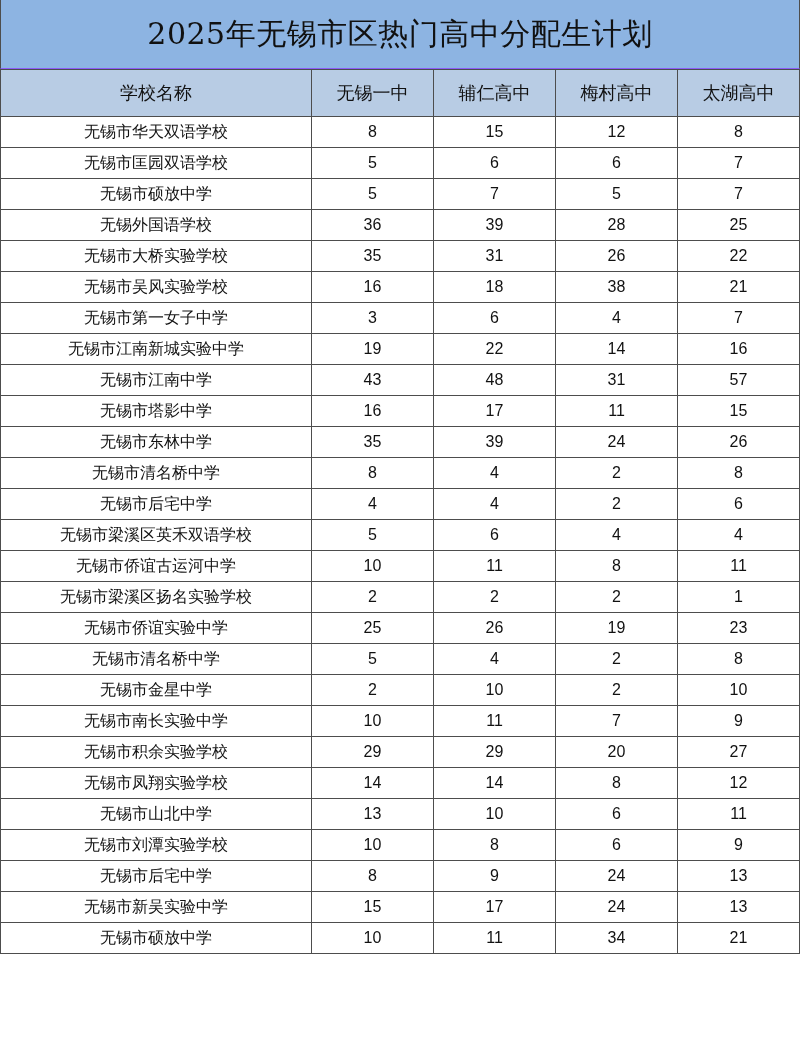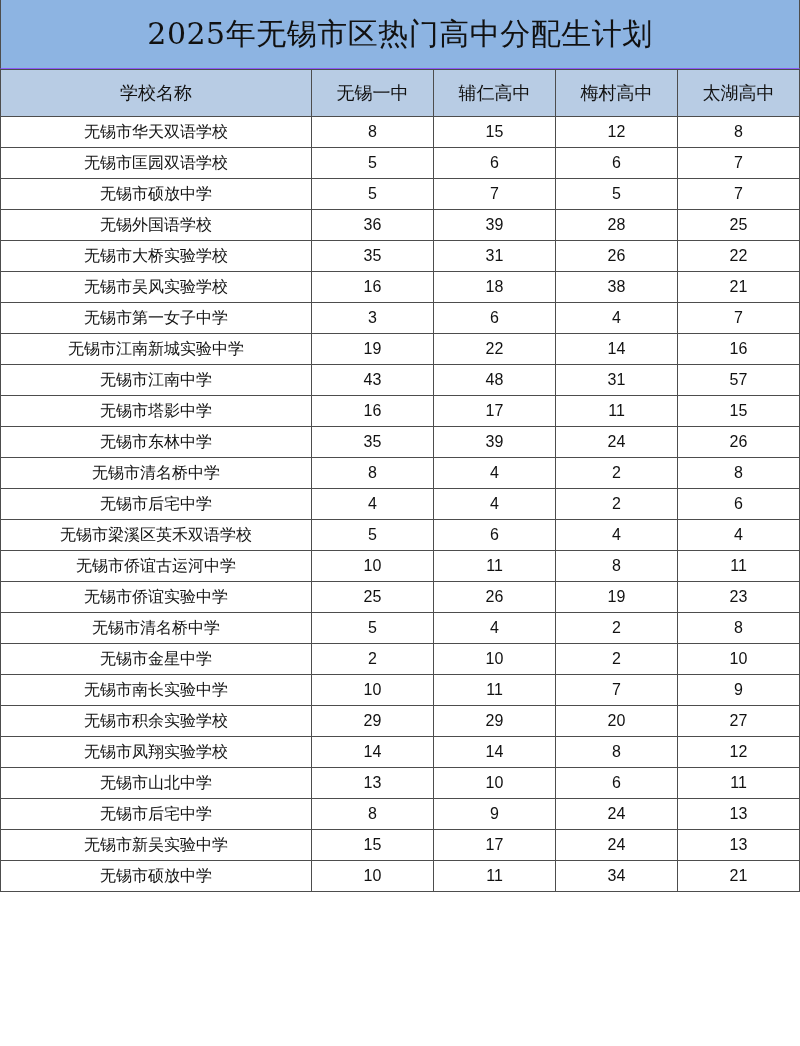--- a/index.html
+++ b/index.html
@@ -147,20 +147,27 @@
           <td class="num">4</td>
         </tr>
         <tr>
           <td>无锡市侨谊古运河中学</td>
           <td class="num">10</td>
           <td class="num">11</td>
           <td class="num">8</td>
           <td class="num">11</td>
         </tr>
         <tr>
+          <td>无锡市梁溪区扬名实验学校</td>
+          <td class="num">2</td>
+          <td class="num">2</td>
+          <td class="num">2</td>
+          <td class="num">1</td>
+        </tr>
+        <tr>
           <td>无锡市侨谊实验中学</td>
           <td class="num">25</td>
           <td class="num">26</td>
           <td class="num">19</td>
           <td class="num">23</td>
         </tr>
         <tr>
           <td>无锡市清名桥中学</td>
           <td class="num">5</td>
           <td class="num">4</td>
@@ -196,20 +203,27 @@
           <td class="num">12</td>
         </tr>
         <tr>
           <td>无锡市山北中学</td>
           <td class="num">13</td>
           <td class="num">10</td>
           <td class="num">6</td>
           <td class="num">11</td>
         </tr>
         <tr>
+          <td>无锡市刘潭实验学校</td>
+          <td class="num">10</td>
+          <td class="num">8</td>
+          <td class="num">6</td>
+          <td class="num">9</td>
+        </tr>
+        <tr>
           <td>无锡市后宅中学</td>
           <td class="num">8</td>
           <td class="num">9</td>
           <td class="num">24</td>
           <td class="num">13</td>
         </tr>
         <tr>
           <td>无锡市新吴实验中学</td>
           <td class="num">15</td>
           <td class="num">17</td>

